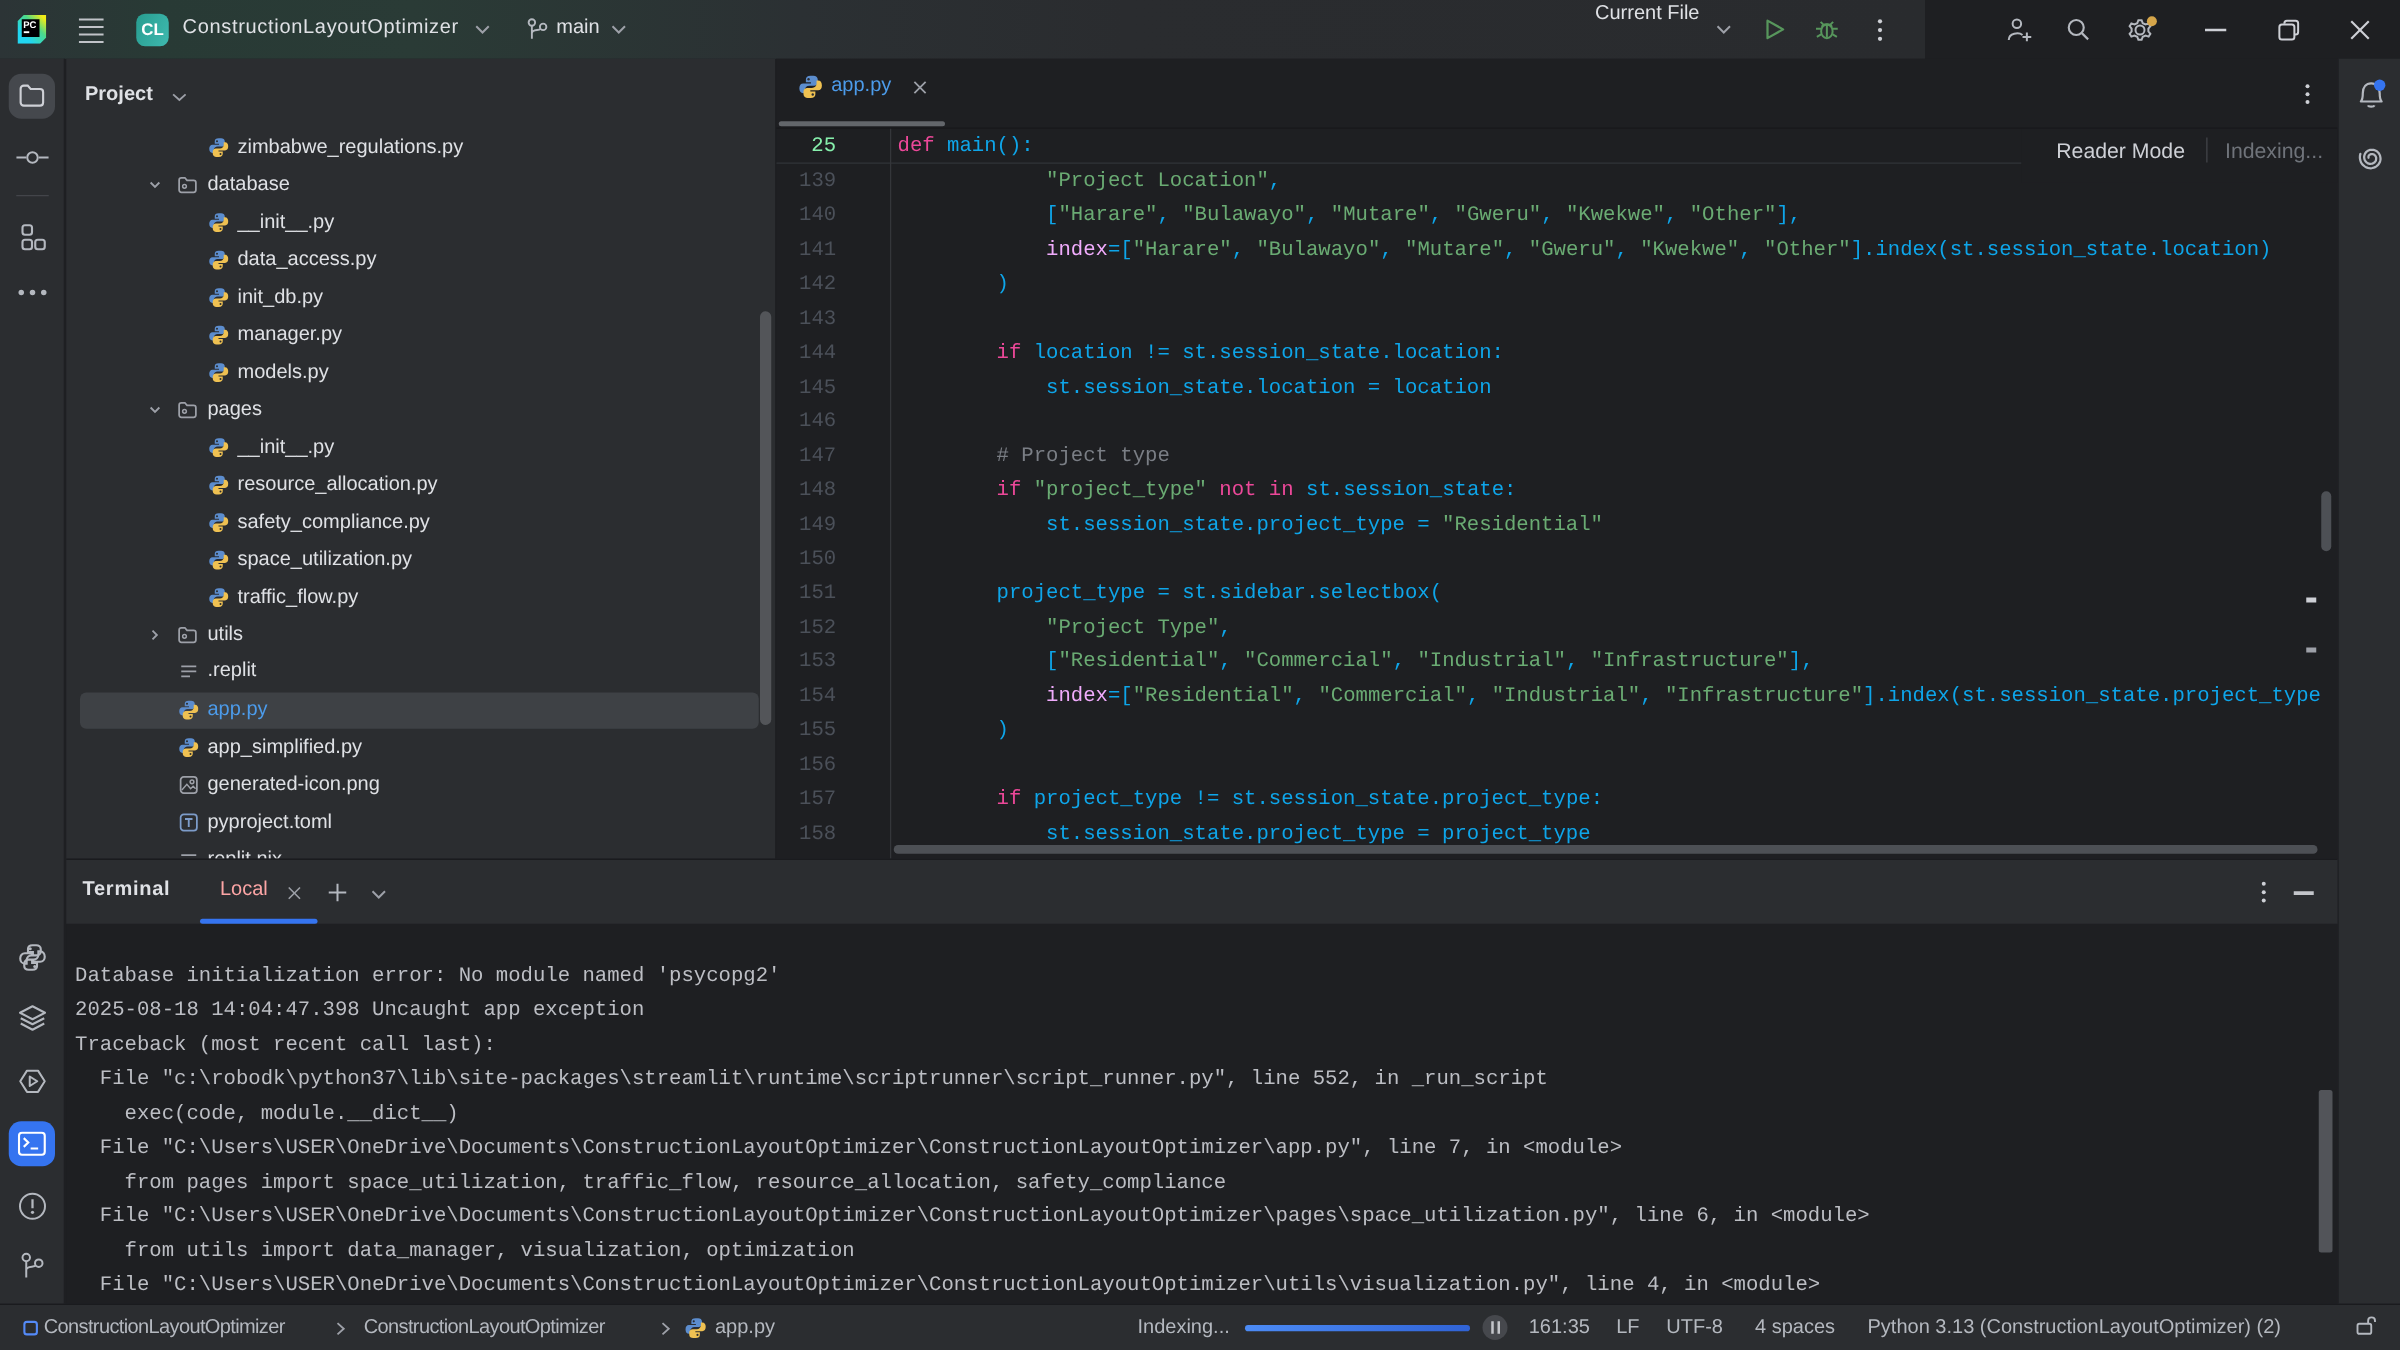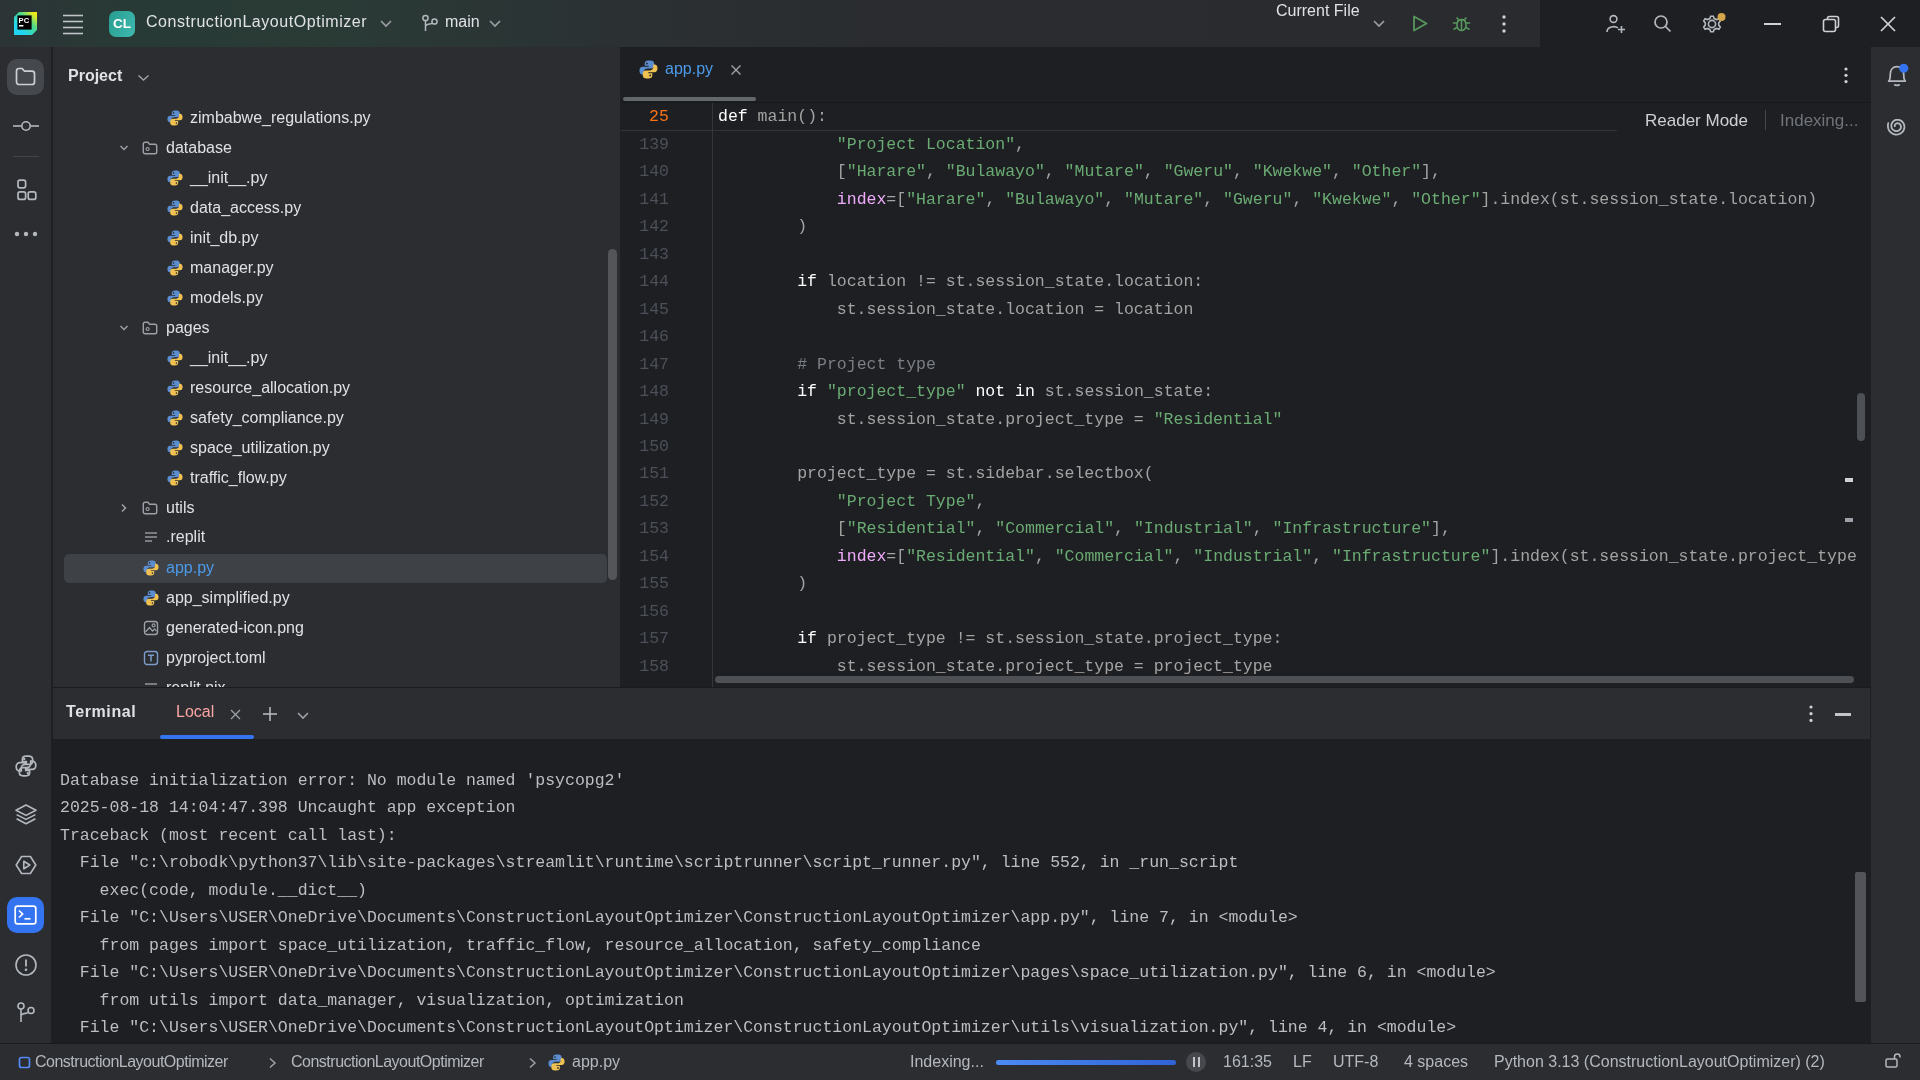--- a/index.html
+++ b/index.html
@@ -30,25 +30,25 @@
 
 
 #editor { left:621px; top:47px; width:1249px; height:640px; background:#1E1F22; overflow:hidden; }
 #tabbar { position:absolute; left:0; top:0; width:1249px; height:56px; }
 #tabunderline { position:absolute; left:2px; top:50px; width:133px; height:4px; background:#63666B; border-radius:2px; }
 .code { font-family:"Liberation Mono", monospace; font-size:16.5px; line-height:27.45px; white-space:pre; }
 #gutter { position:absolute; left:0; top:84px; width:48px; text-align:right; color:#4B5059; }
 #gutterline { position:absolute; left:91px; top:56px; width:1px; height:595px; background:#34363A; }
 #codebody { position:absolute; left:97px; top:84px; }
 #sticky { position:absolute; left:0; top:56px; width:1249px; height:28px; background:#1E1F22; border-bottom:1px solid #313438; }
-.kw { color:#ffffff; }
+.kw { color:#ec4899; }
 .str { color:#6AAB73; }
 .narg { color:#f0abfc; }
 .cmt { color:#7A7E85; }
-.pln { color:#a3a3a3; }
+.pln { color:#0ea5e9; }
 
 
 #terminal { left:53px; top:687px; width:1817px; height:356px; background:#1E1F22; }
 #termhead { position:absolute; left:0; top:0; width:1817px; height:52px; background:#2B2D30; border-top:1px solid #1A1B1E; }
 #termbody { position:absolute; left:7px; top:80px; color:#BCBEC4; font-family:"Liberation Mono", monospace; font-size:16.5px; line-height:27.45px; white-space:pre; }
 
 
 #statusbar { left:0; top:1043px; width:1920px; height:37px; background:#2B2D30; border-top:1px solid #1A1B1E; }
 .sbtext { position:absolute; top:50%; transform:translateY(-50%); color:#B4B8BF; font-size:16px; white-space:pre; }
 </style>
@@ -442,21 +442,21 @@
           <g fill="#CED0D6">
             <circle cx="4" cy="3" r="1.6"></circle>
             <circle cx="4" cy="9.3" r="1.6"></circle>
             <circle cx="4" cy="15.6" r="1.6"></circle>
           </g>
         </svg>
     </div>
     <div id="tabunderline"></div>
     <div class="abs" style="left:0;top:55px;width:1249px;height:1px;background:#17181A;"></div>
     <div id="sticky">
-      <span class="code abs" style="left:28px;top:0px;line-height:27px;color:#f97316;">25</span>
+      <span class="code abs" style="left:28px;top:0px;line-height:27px;color:#86efac;">25</span>
       <span class="code abs" style="left:97px;top:0px;line-height:27px;"><span class="kw">def</span><span class="pln"> main():</span></span>
     </div>
     <div id="gutter" class="code">139
 140
 141
 142
 143
 144
 145
 146

